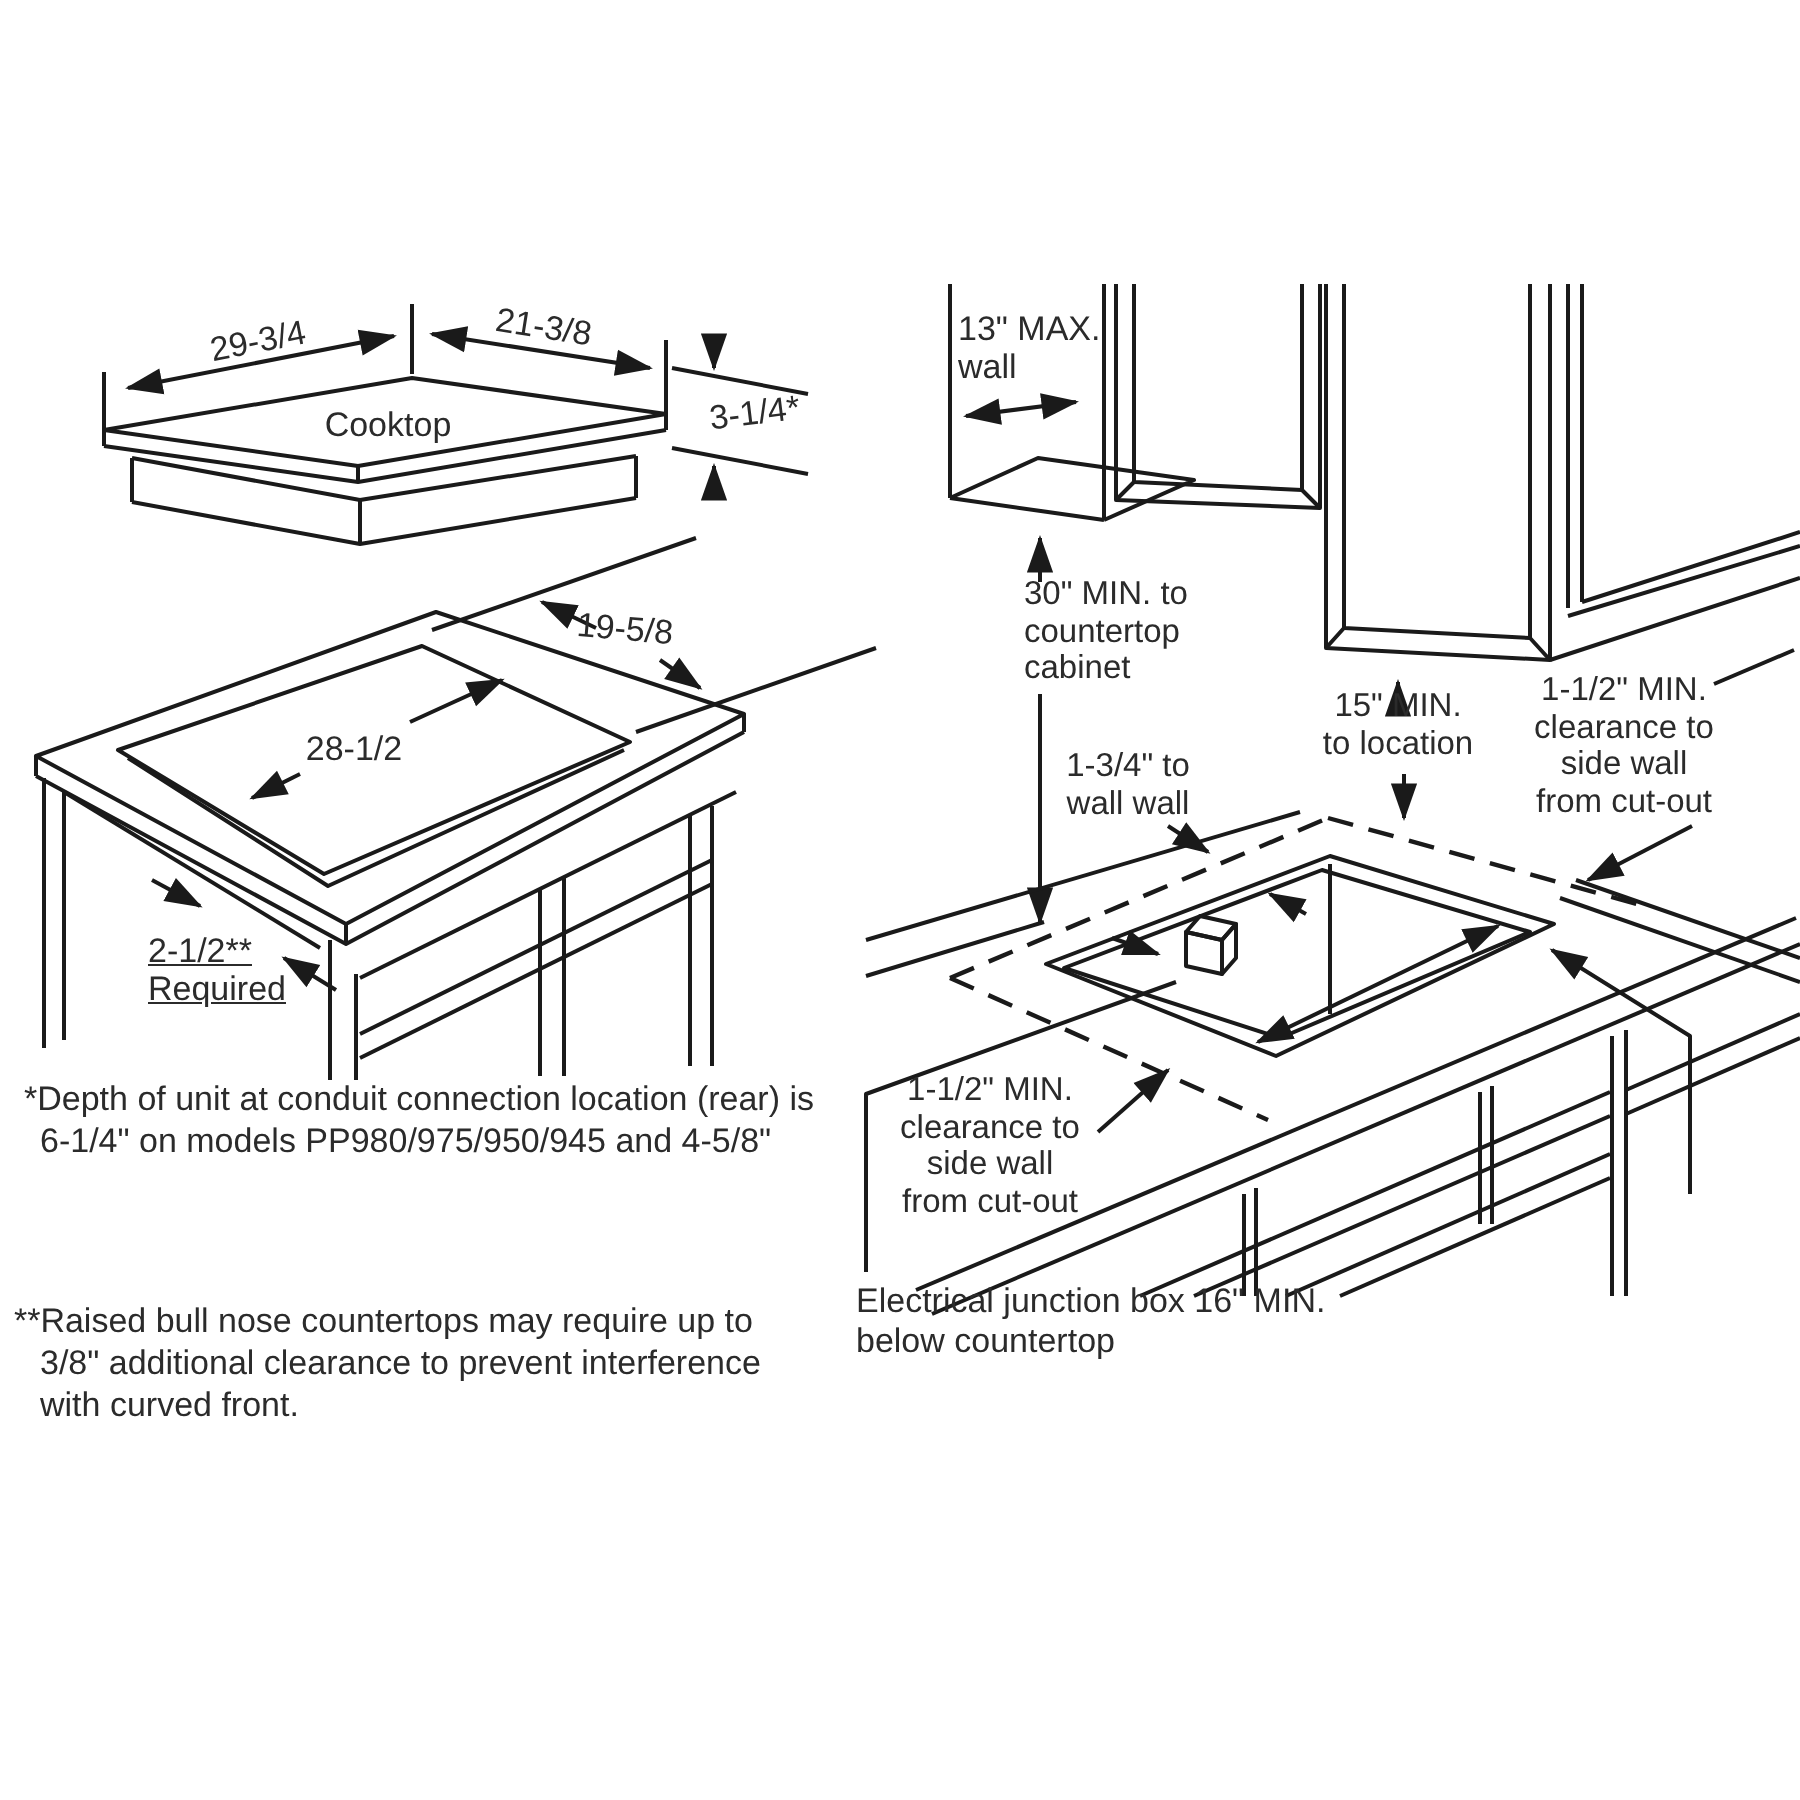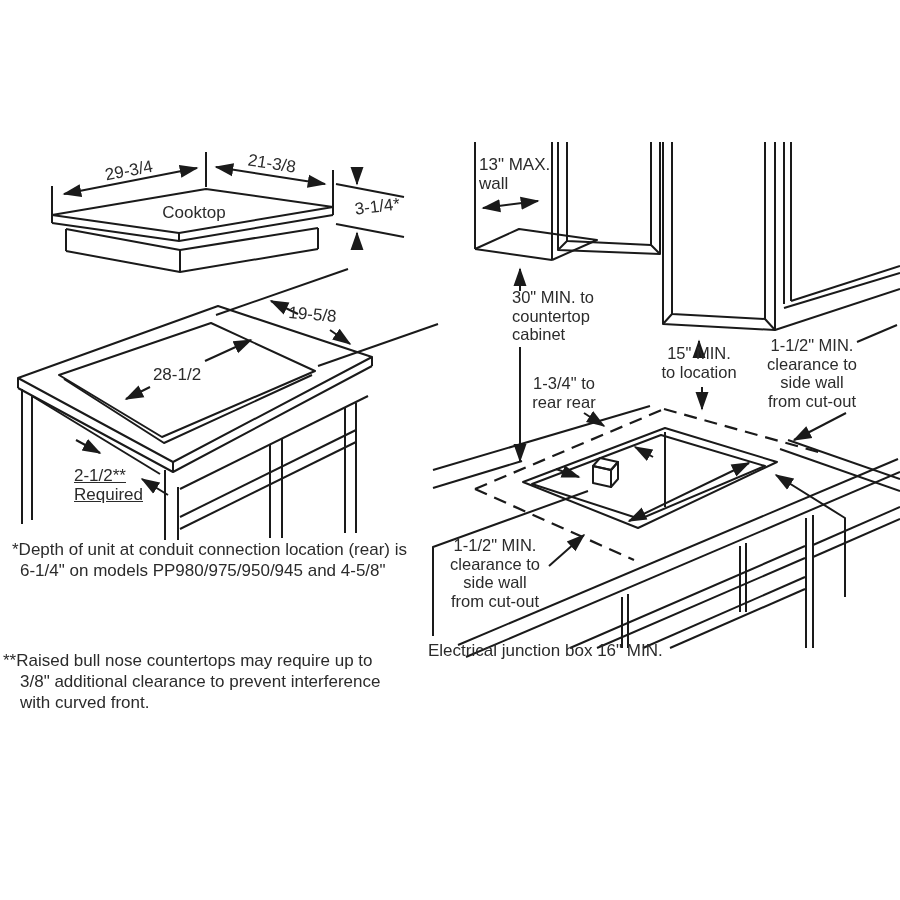--- a/index.html
+++ b/index.html
@@ -9,21 +9,21 @@
   }
   svg{position:absolute;left:0;top:0;}
   svg path{fill:none;stroke:#1a1a1a;stroke-width:2;stroke-linejoin:round;}
   svg path.fill{fill:#1a1a1a;stroke:none;}
   svg path.dash{stroke-dasharray:13 8;stroke-width:2.2;}
   svg text{font-family:"Liberation Sans",sans-serif;fill:#2b2b2b;font-size:17px;}
   .lbl{position:absolute;font-size:16.5px;line-height:18.5px;white-space:nowrap;}
   .lbl.center{text-align:center;}
   .fn{position:absolute;font-size:17px;line-height:21px;white-space:nowrap;}
   .fn .fn-line{padding-left:8px;}
-  .fn .fn-line:first-child{padding-left:0;}
+  .fn .fn-line:first-child{padding-left:0;text-align:center;}
   .fn2 .fn-line{padding-left:17px;}
   .fn2 .fn-line:first-child{padding-left:0;}
   .jb{font-size:17px;line-height:20px;}
   .cutnote{font-size:17px;line-height:19px;}
 </style>
 </head>
 <body>
 
 <div class="canvas">
 
@@ -174,32 +174,33 @@
 
   <div class="lbl center" style="left:760px;top:336px;width:104px;">
     <div>1-1/2" MIN.</div>
     <div>clearance to</div>
     <div>side wall</div>
     <div>from cut-out</div>
   </div>
 
   <div class="lbl center" style="left:522px;top:374px;width:84px;">
     <div>1-3/4" to</div>
-    <div>rear rear</div>
+    <div>wall wall</div>
   </div>
 
   <div class="lbl center" style="left:443px;top:536px;width:104px;">
     <div>1-1/2" MIN.</div>
     <div>clearance to</div>
     <div>side wall</div>
     <div>from cut-out</div>
   </div>
 
   <div class="lbl jb" style="left:428px;top:641px;">
     <div>Electrical junction box 16" MIN.</div>
+    <div>below countertop</div>
   </div>
 
 
   <div class="lbl" style="left:74px;top:466px;font-size:17px;line-height:19px;text-decoration:underline;">
     <div>2-1/2**</div>
     <div>Required</div>
   </div>
 
   <div class="fn" style="left:12px;top:539px;">
     <div class="fn-line">*Depth of unit at conduit connection location (rear) is</div>

